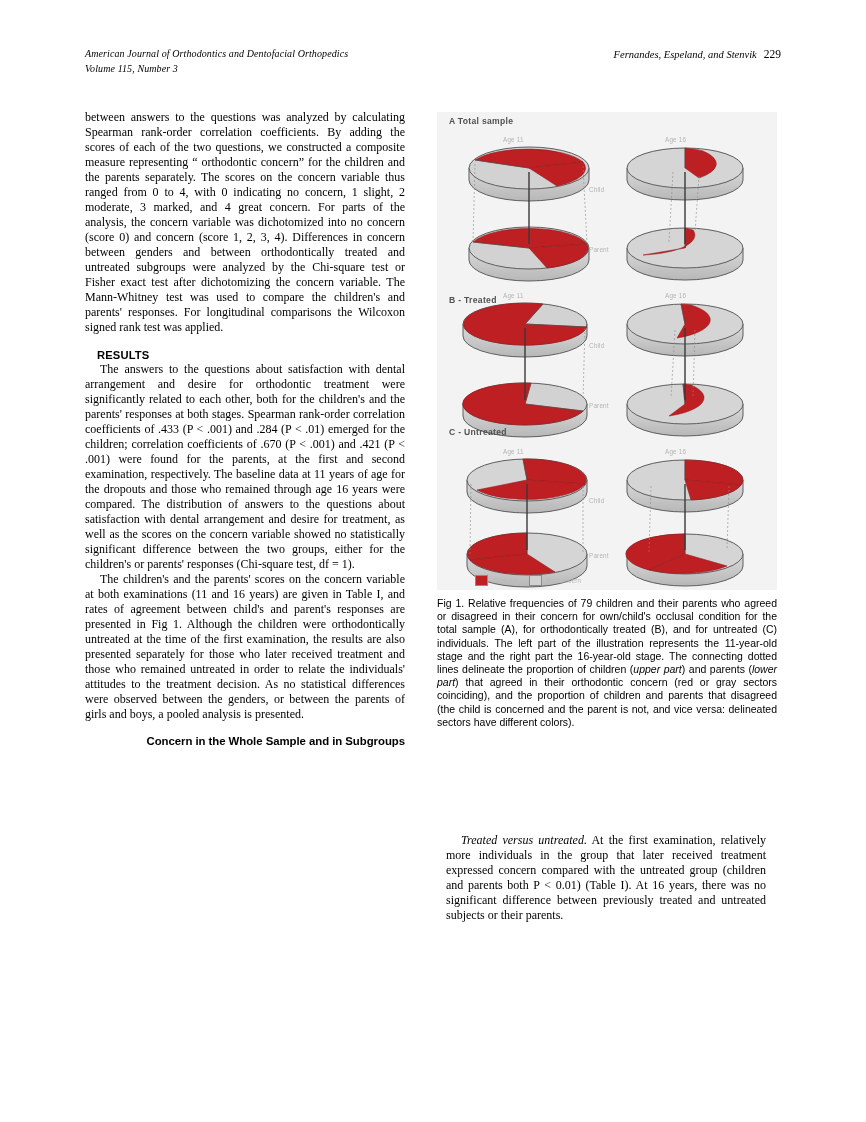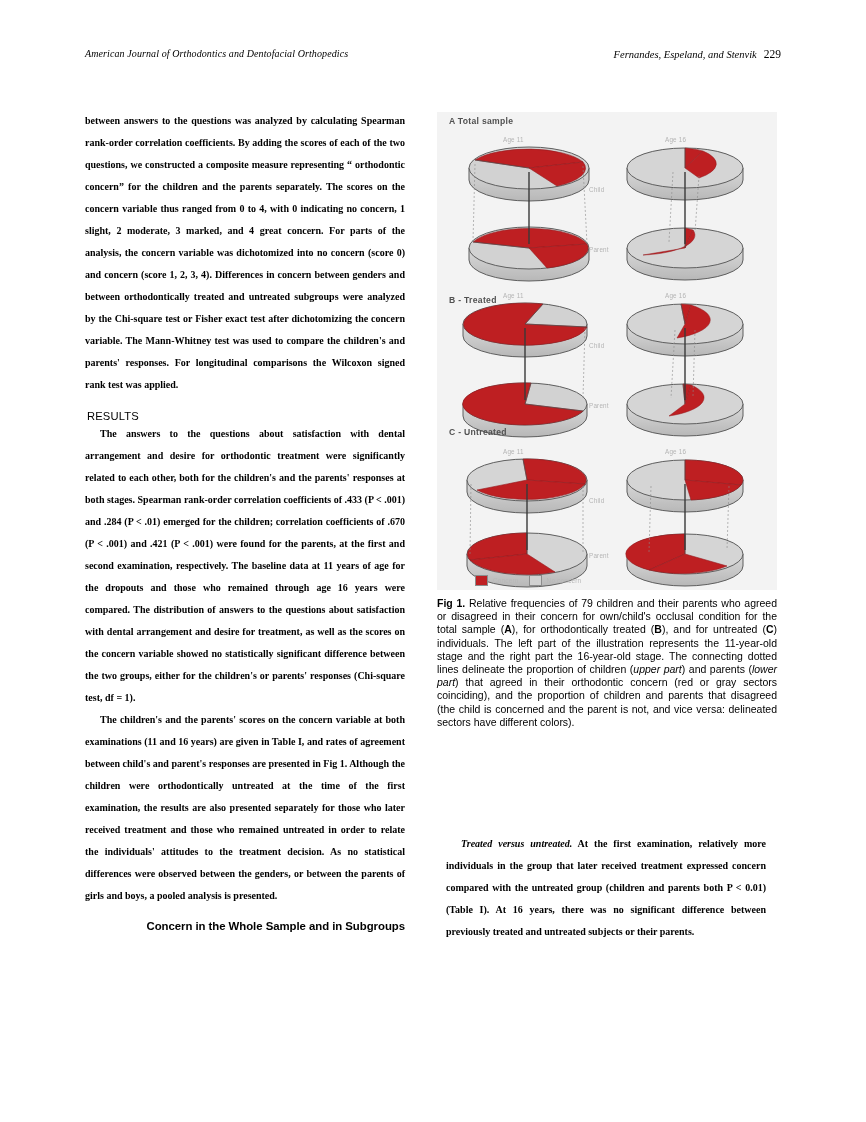--- a/index.html
+++ b/index.html
@@ -57,35 +57,34 @@
   
   .col {
     position: absolute;
     width: 320px;
     top: 110px;
   }
   .col-left  { left: 85px; }
 
   p.body {
     margin: 0;
-    font-size: 10px;
-    line-height: 22px;
+    font-size: 12px;
+    line-height: 15px;
     text-align: justify;
     text-indent: 0;
     -webkit-hyphens: none;
     hyphens: none;
+  }
+  p.indent { text-indent: 15px; }
+
+  h2.sect {
+    margin: 14px 0 1px 12px;
+    font-family: "Liberation Sans", "DejaVu Sans", sans-serif;
+    font-size: 11.2px;
     font-weight: bold;
-  }
-  p.indent { text-indent: 15px; }
-
-  h2.sect {
-    margin: 14px 0 1px 2px;
-    font-family: "Liberation Sans", "DejaVu Sans", sans-serif;
-    font-size: 11.2px;
-    font-weight: normal;
     letter-spacing: 0.15px;
   }
   h3.subsect {
     margin: 13px 0 2px 0;
     font-family: "Liberation Sans", "DejaVu Sans", sans-serif;
     font-size: 11.4px;
     font-weight: bold;
     letter-spacing: -0.05px;
     text-align: right;
   }
@@ -150,38 +149,39 @@
   }
 
   .caption {
     margin-top: 7px;
     width: 340px;
     font-family: "Liberation Sans", "DejaVu Sans", sans-serif;
     font-size: 10.5px;
     line-height: 13.2px;
     text-align: justify;
   }
-  .caption b { font-weight: bold; }
+  .caption b { font-weight: normal; }
   .caption i { font-style: italic; }
 
   .after-figure {
     position: absolute;
     left: 446px;
     top: 833px;
     width: 320px;
   }
 </style>
 </head>
 <body>
 
 <div class="page">
 
   <div class="runhead">
     <div class="runhead-left">
       <div>American Journal of Orthodontics and Dentofacial Orthopedics</div>
+      <div>Volume 115, Number 3</div>
     </div>
     <div class="runhead-right">
       <span>Fernandes, Espeland, and Stenvik</span><span class="pageno">229</span>
     </div>
   </div>
 
   <div class="col col-left">
 
     <p class="body">between answers to the questions was analyzed by calculating Spearman rank-order correlation coefficients. By adding the scores of each of the two questions, we constructed a composite measure representing “ orthodontic concern” for the children and the parents separately. The scores on the concern variable thus ranged from 0 to 4, with 0 indicating no concern, 1 slight, 2 moderate, 3 marked, and 4 great concern. For parts of the analysis, the concern variable was dichotomized into no concern (score 0) and concern (score 1, 2, 3, 4). Differences in concern between genders and between orthodontically treated and untreated subgroups were analyzed by the Chi-square test or Fisher exact test after dichotomizing the concern variable. The Mann-Whitney test was used to compare the children's and parents' responses. For longitudinal comparisons the Wilcoxon signed rank test was applied.</p>
 

